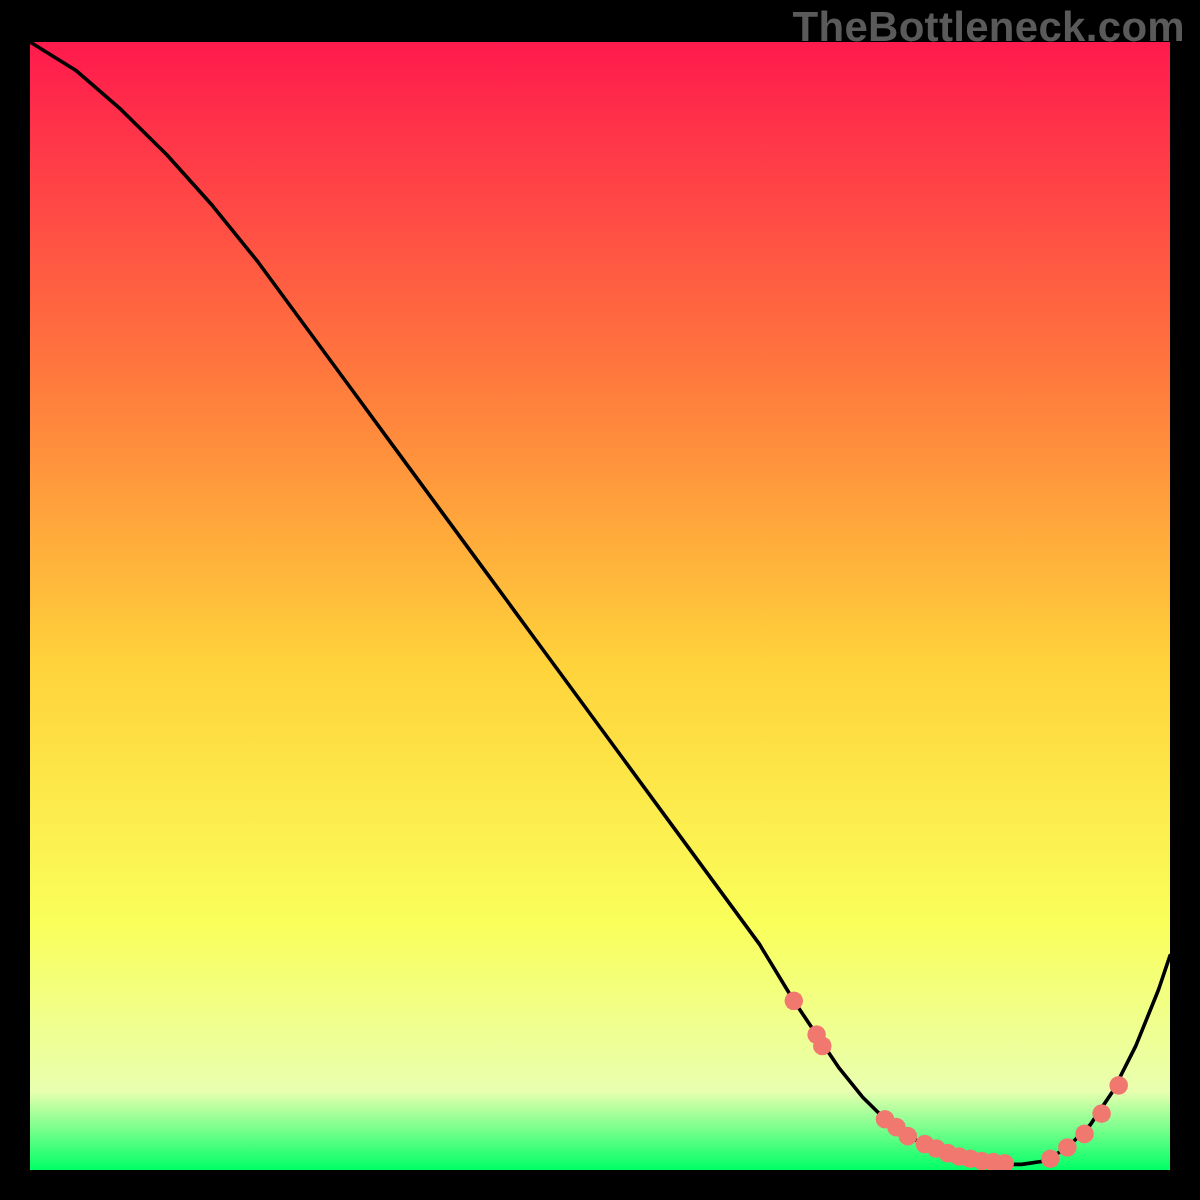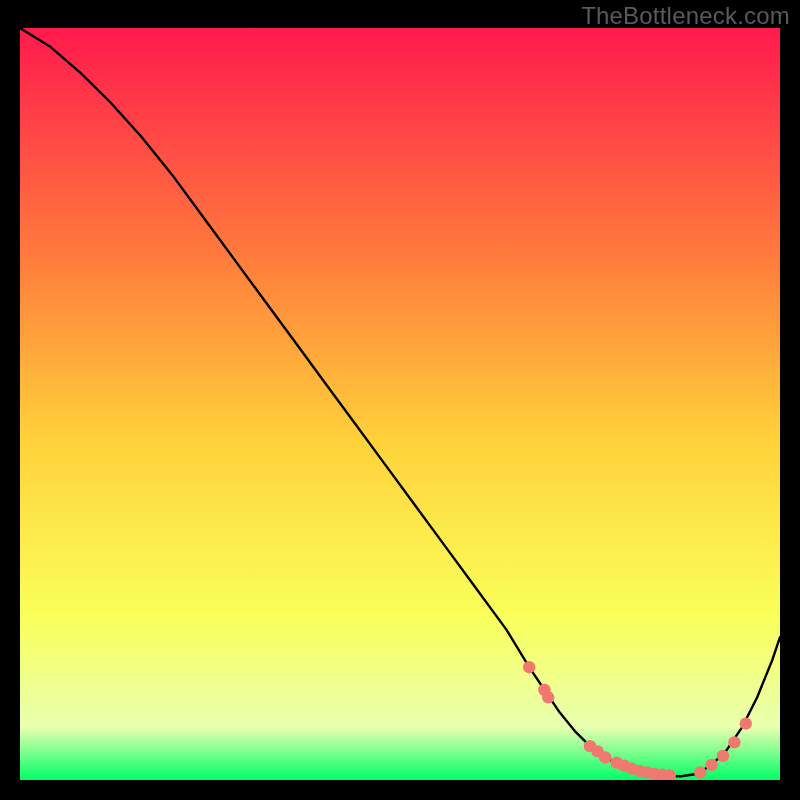--- a/index.html
+++ b/index.html
@@ -15,22 +15,22 @@
     position: relative;
     width: 800px;
     height: 800px;
     background: #000;
   }
   .watermark {
     position: absolute;
     top: 2px;
     right: 10px;
     color: #5a5a5a;
-    font-size: 24px;
-    font-weight: 400;
+    font-size: 28px;
+    font-weight: 700;
     letter-spacing: 0.2px;
     user-select: none;
   }
   .plot-wrap {
     position: absolute;
     left: 20px;
     top: 28px;
     width: 760px;
     height: 752px;
   }

